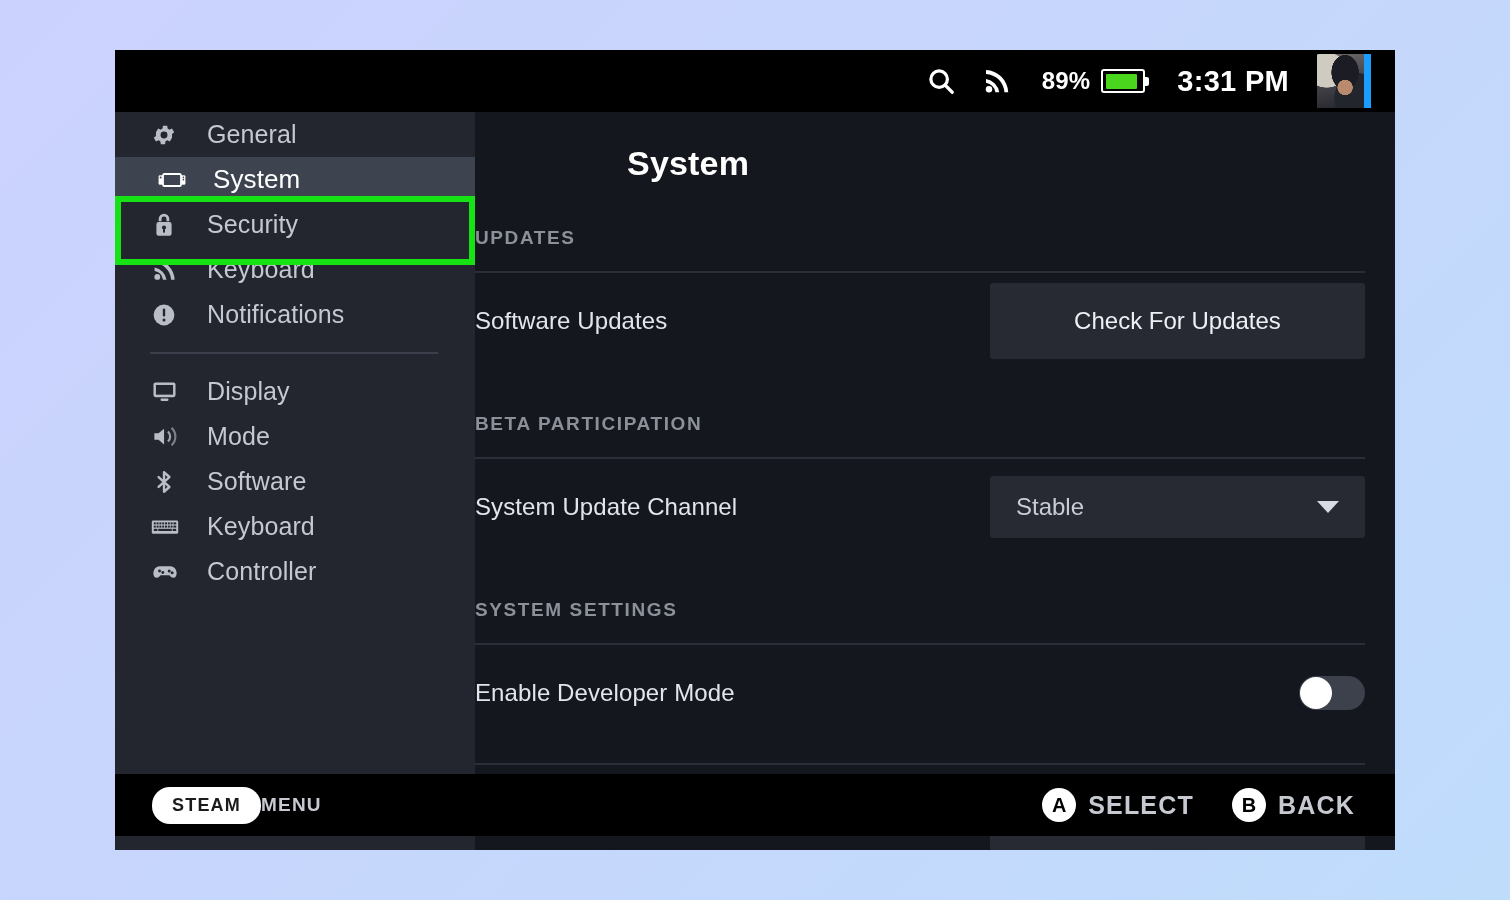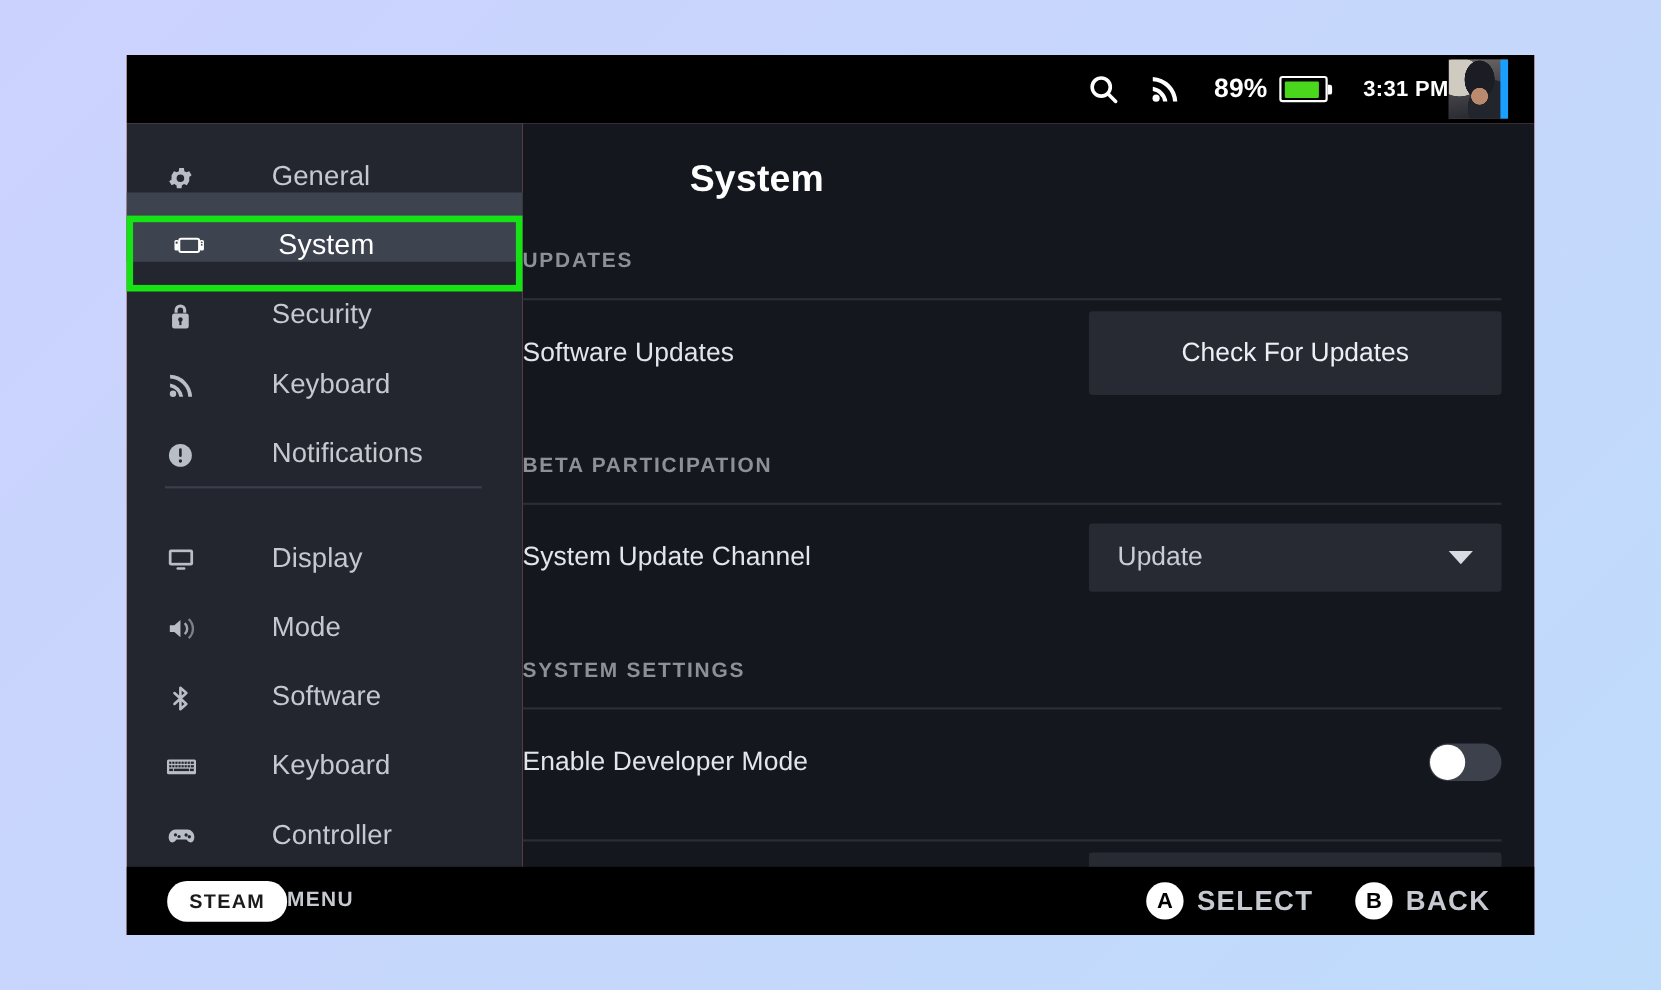--- a/index.html
+++ b/index.html
@@ -16,21 +16,21 @@
     -webkit-font-smoothing: antialiased;
   }
 
   
   #device {
     position: absolute;
     left: 115px;
     top: 50px;
     width: 1280px;
     height: 800px;
-    background: #fca5a5;
+    background: #0f766e;
     overflow: hidden;
   }
 
   
   #statusbar {
     position: absolute;
     left: 0; top: 0;
     width: 1280px;
     height: 62px;
     background: #000000;
@@ -67,23 +67,24 @@
     background: #ffffff;
     border-radius: 0 2px 2px 0;
   }
   .battery-fill {
     height: 100%;
     background: #4bd61e;
     border-radius: 1px;
   }
   #clock {
     color: #ffffff;
-    font-size: 20px;
+    font-size: 29px;
     font-weight: bold;
     letter-spacing: 0.3px;
+    margin-right: 28px;
   }
   #avatar {
     width: 54px; height: 54px;
     margin-right: 24px;
     position: relative;
     overflow: hidden;
     background: #55525a;
     flex: 0 0 auto;
   }
   #avatar .photo {
@@ -105,28 +106,27 @@
 
   
   #sidebar {
     position: absolute;
     left: 0; top: 62px;
     width: 360px;
     height: 738px;
     background: #23262f;
   }
   .nav-item {
-    height: 63px;
-    display: flex;
-    align-items: flex-end;
+    height: 45px;
+    display: flex;
+    align-items: center;
     padding-left: 36px;
     color: #c4c8cf;
     font-size: 25px;
     letter-spacing: 0.1px;
-    gap: 40px;
   }
   .nav-item .nav-icon {
     width: 34px;
     flex: 0 0 34px;
     display: flex;
     align-items: center;
     justify-content: flex-start;
     margin-right: 22px;
     color: #b9bdc6;
   }
@@ -238,21 +238,21 @@
     position: absolute;
     left: 1px; top: 1px;
     width: 32px; height: 32px;
     border-radius: 50%;
     background: #ffffff;
   }
 
   
   #bottombar {
     position: absolute;
-    left: 0; bottom: 0;
+    left: 0; bottom: 14px;
     width: 1280px;
     height: 62px;
     background: #000000;
     display: flex;
     align-items: center;
     z-index: 20;
   }
   #steam-pill {
     margin-left: 37px;
     background: #ffffff;
@@ -480,21 +480,21 @@
         <button class="pill-btn">Check For Updates</button>
       </div>
     </div>
 
     <div class="section">
       <div class="section-head">BETA PARTICIPATION</div>
       <div class="rule"></div>
       <div class="row">
         <span class="row-label">System Update Channel</span>
         <div class="dropdown">
-          <span class="dd-value">Update</span>
+          <span class="dd-value">Stable</span>
           <span class="caret"></span>
         </div>
       </div>
     </div>
 
     <div class="section">
       <div class="section-head">SYSTEM SETTINGS</div>
       <div class="rule"></div>
       <div class="row">
         <span class="row-label">Enable Developer Mode</span>

